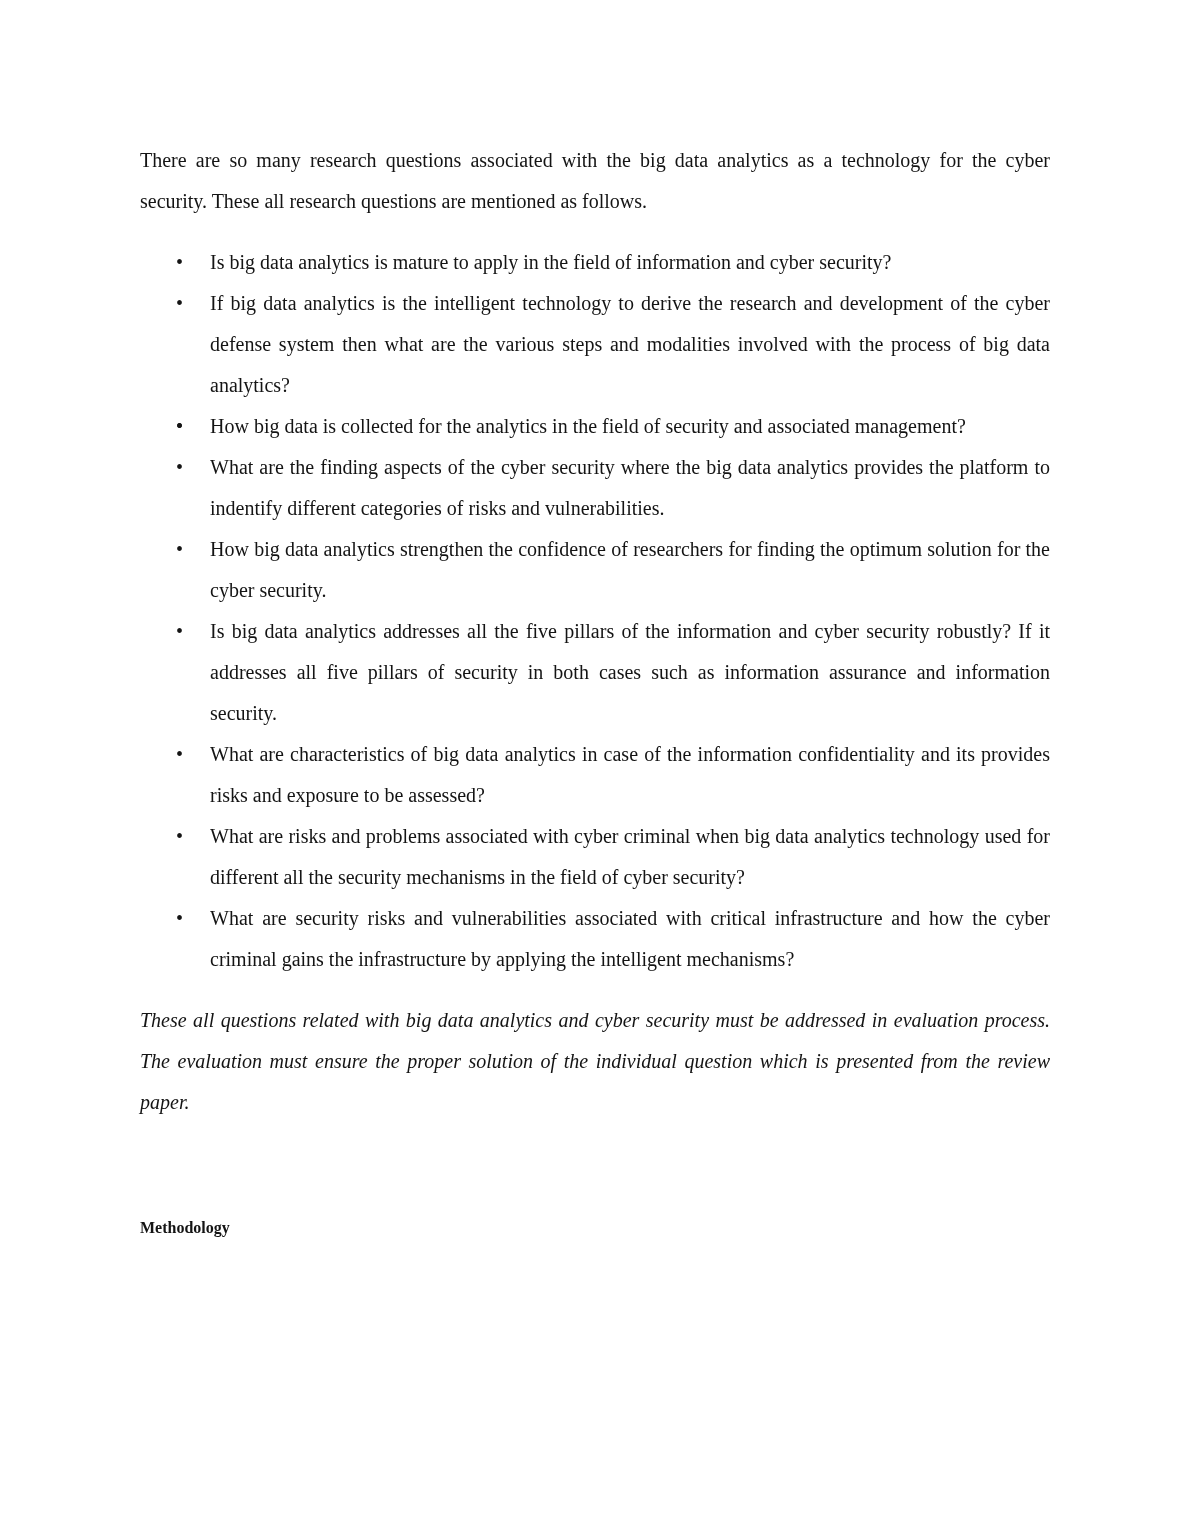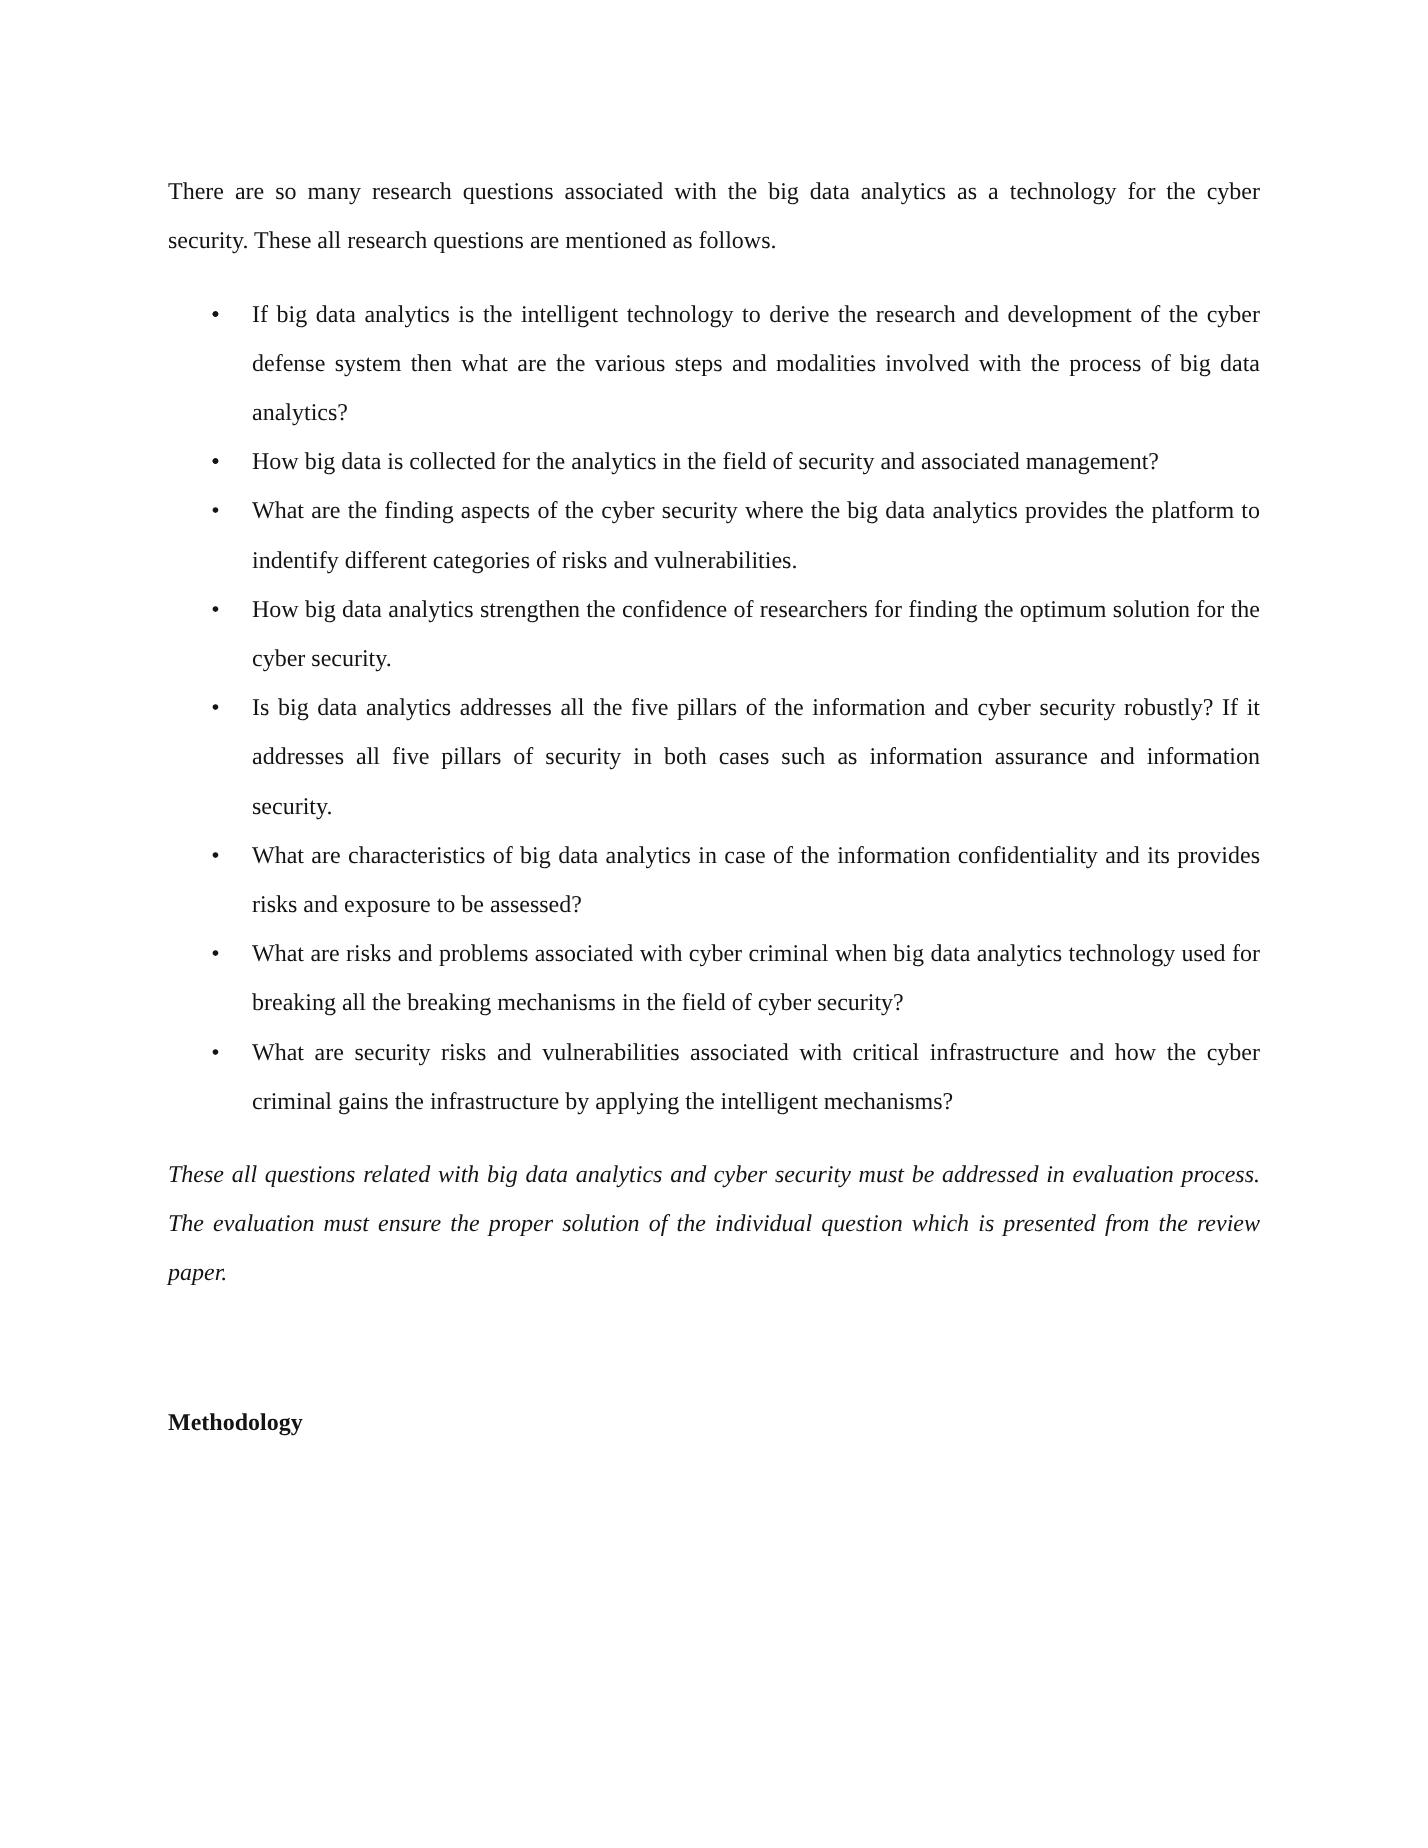--- a/index.html
+++ b/index.html
@@ -44,36 +44,37 @@
     position: absolute;
     left: 36px;
     top: 0;
     font-size: 20px;
   }
   .closing {
     margin-bottom: 0;
     font-style: italic;
   }
   h2.section-heading {
-    font-size: 20px;
+    font-size: 16px;
     line-height: 41px;
     font-weight: bold;
     margin: 84px 0 0 0;
   }
 </style>
 </head>
 <body>
 
 <div class="page">
 
   <p class="para">There are so many research questions associated with the big data analytics as a technology for the cyber security. These all research questions are mentioned as follows.</p>
 
   <ul class="bullet-list">
     <li class="bullet-item">
       <span class="bullet">•</span>
+      <span>Is big data analytics is mature to apply in the field of information and cyber security?</span>
     </li>
     <li class="bullet-item">
       <span class="bullet">•</span>
       <span>If big data analytics is the intelligent technology to derive the research and development of the cyber defense system then what are the various steps and modalities involved with the process of big data analytics?</span>
     </li>
     <li class="bullet-item">
       <span class="bullet">•</span>
     </li>
     <li class="bullet-item">
       <span class="bullet">•</span>
@@ -90,21 +91,21 @@
     <li class="bullet-item">
       <span class="bullet">•</span>
       <span>Is big data analytics addresses all the five pillars of the information and cyber security robustly? If it addresses all five pillars of security in both cases such as information assurance and information security.</span>
     </li>
     <li class="bullet-item">
       <span class="bullet">•</span>
       <span>What are characteristics of big data analytics in case of the information confidentiality and its provides risks and exposure to be assessed?</span>
     </li>
     <li class="bullet-item">
       <span class="bullet">•</span>
-      <span>What are risks and problems associated with cyber criminal when big data analytics technology used for breaking all the breaking mechanisms in the field of cyber security?</span>
+      <span>What are risks and problems associated with cyber criminal when big data analytics technology used for different all the security mechanisms in the field of cyber security?</span>
     </li>
     <li class="bullet-item">
       <span class="bullet">•</span>
       <span>What are security risks and vulnerabilities associated with critical infrastructure and how the cyber criminal gains the infrastructure by applying the intelligent mechanisms?</span>
     </li>
   </ul>
 
   <p class="para closing">These all questions related with big data analytics and cyber security must be addressed in evaluation process. The evaluation must ensure the proper solution of the individual question which is presented from the review paper.</p>
 
   <h2 class="section-heading">Methodology</h2>

